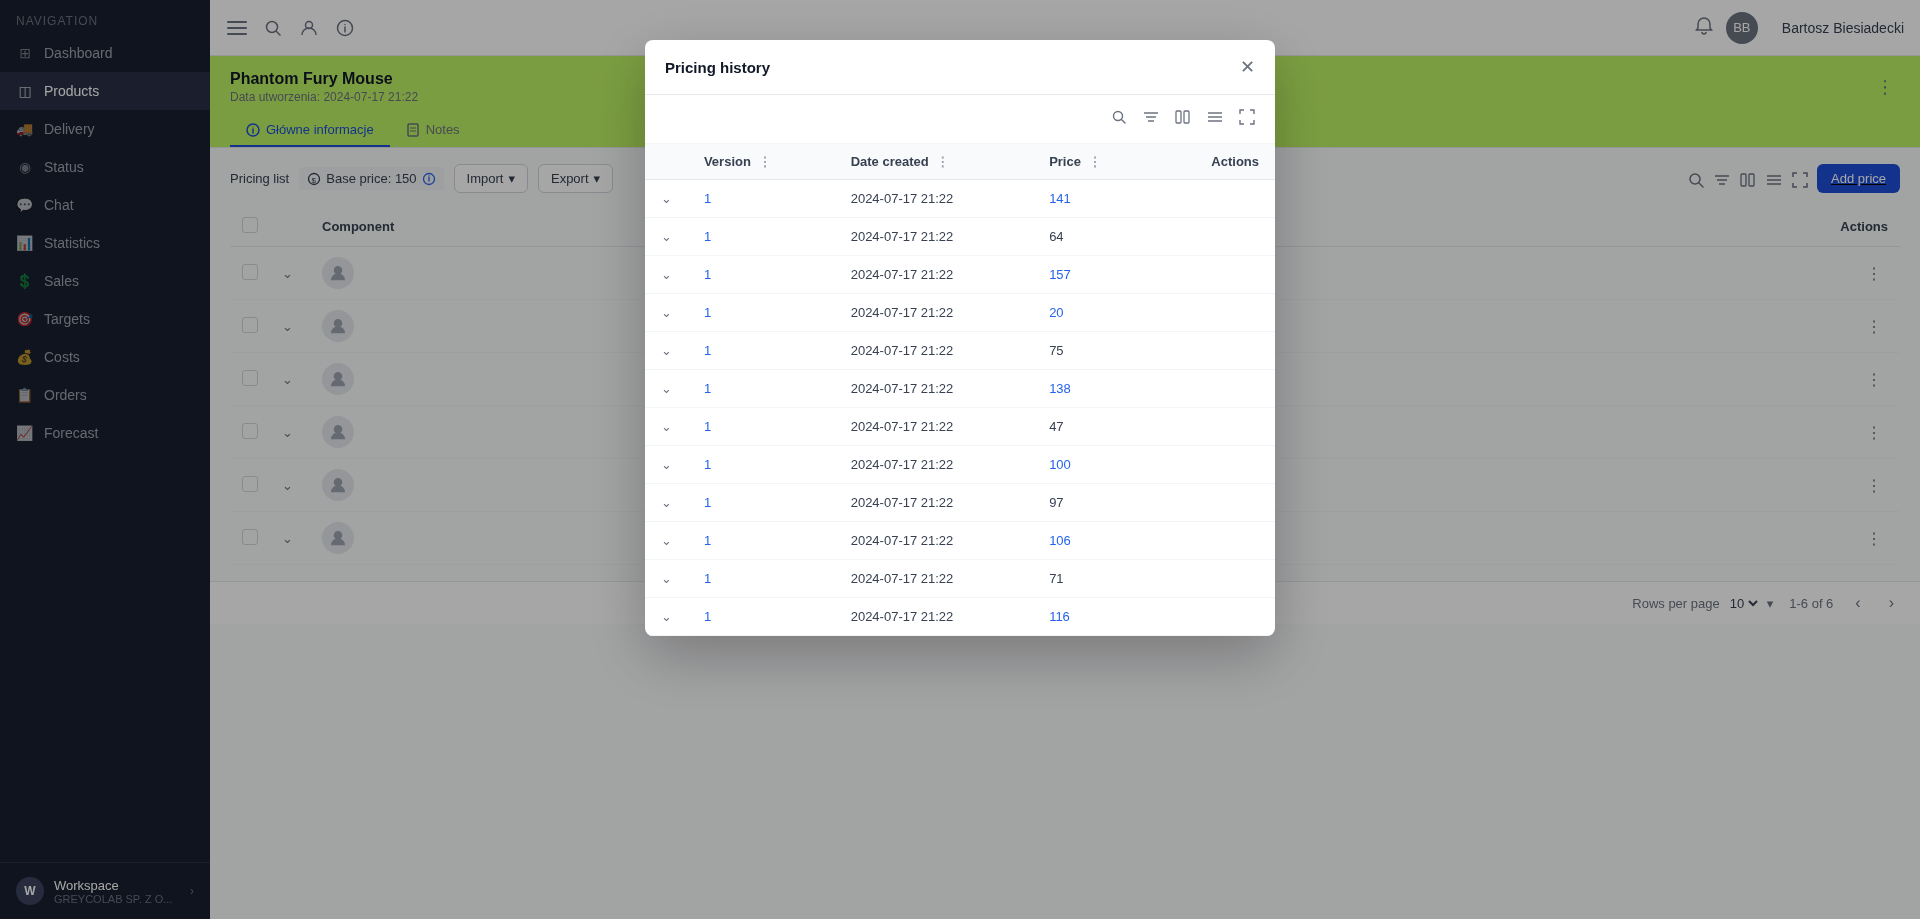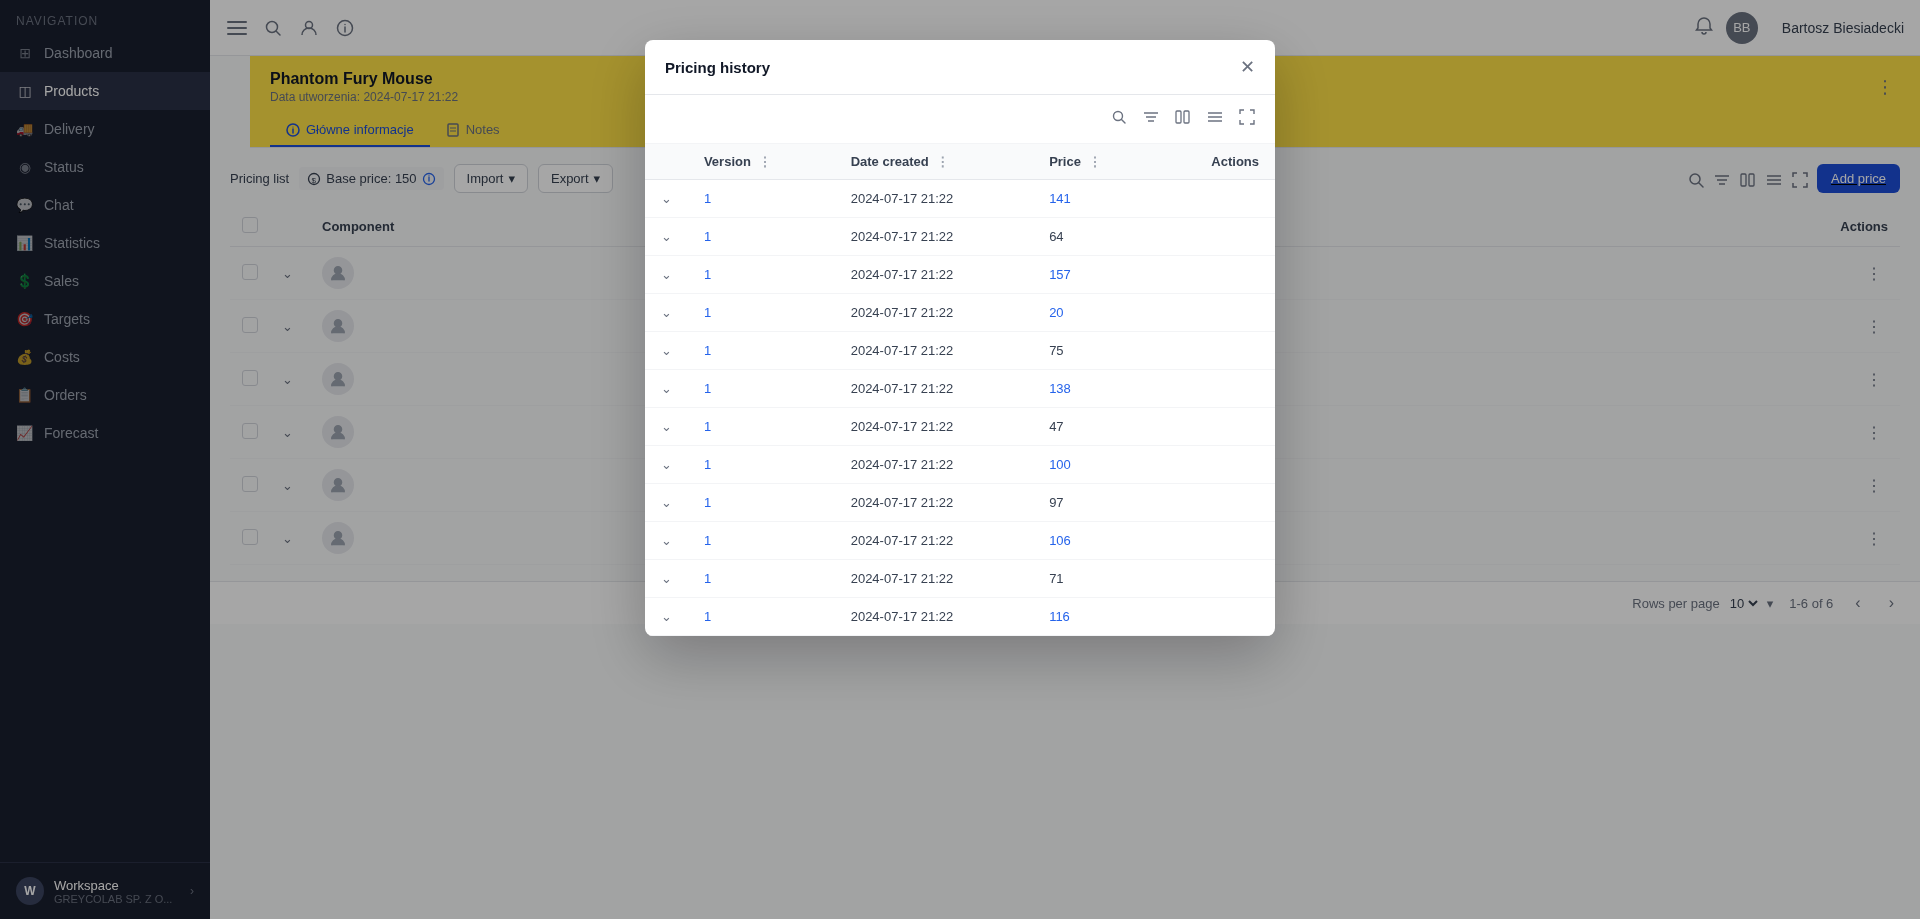--- a/index.html
+++ b/index.html
@@ -104,24 +104,23 @@
     .content-area {
       flex: 1;
       overflow: auto;
       padding: 0;
       background: #f9fafb;
       position: relative;
     }
 
     
     .product-header {
-      background: #fde047;
+      background: #bef264;
       padding: 14px 20px 0;
       border-bottom: 1px solid #e5e7eb;
-      margin-left: 40px;
     }
     .product-title { font-size: 16px; font-weight: 600; color: #111827; }
     .product-sub { font-size: 12px; color: #6b7280; margin-top: 2px; }
     .product-tabs { display: flex; gap: 0; margin-top: 10px; }
     .product-tab {
       padding: 8px 16px;
       font-size: 13px;
       color: #6b7280;
       cursor: pointer;
       border-bottom: 2px solid transparent;

